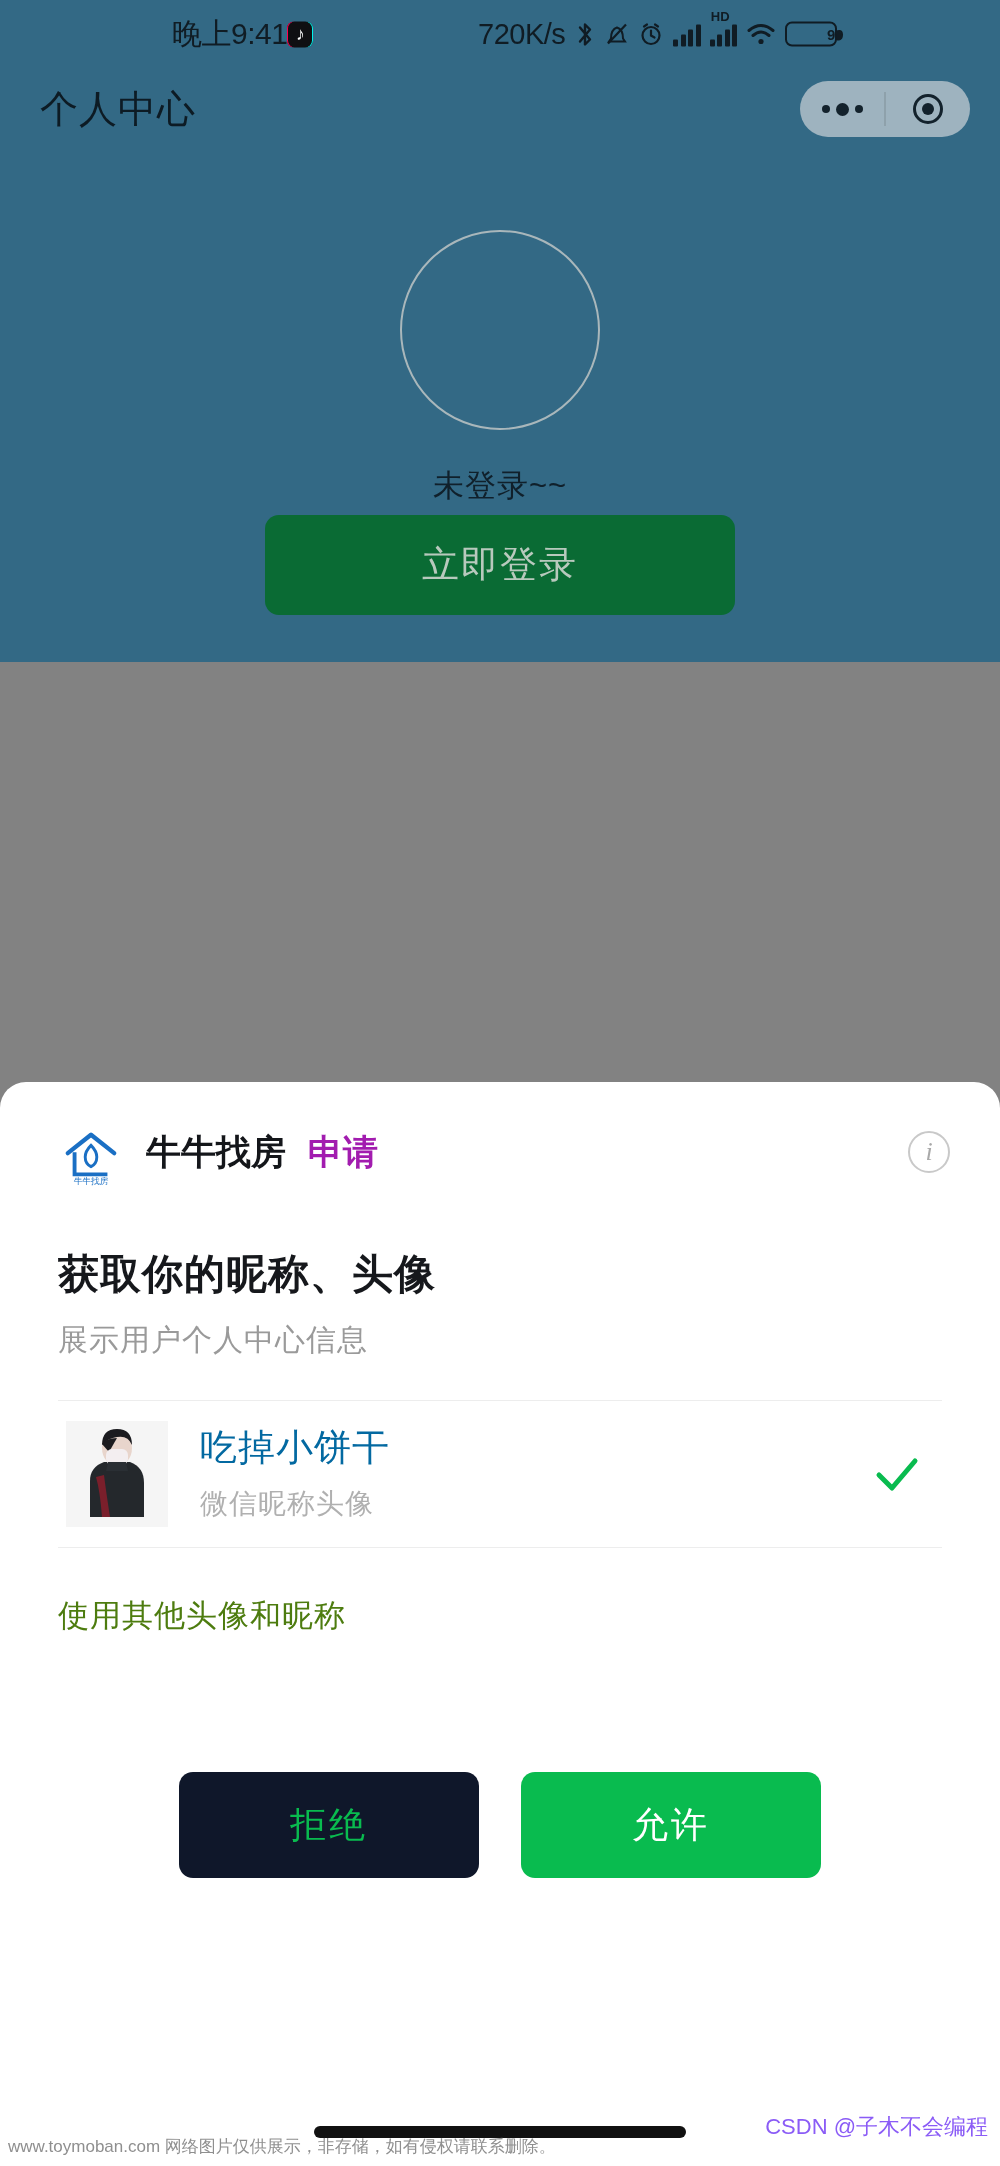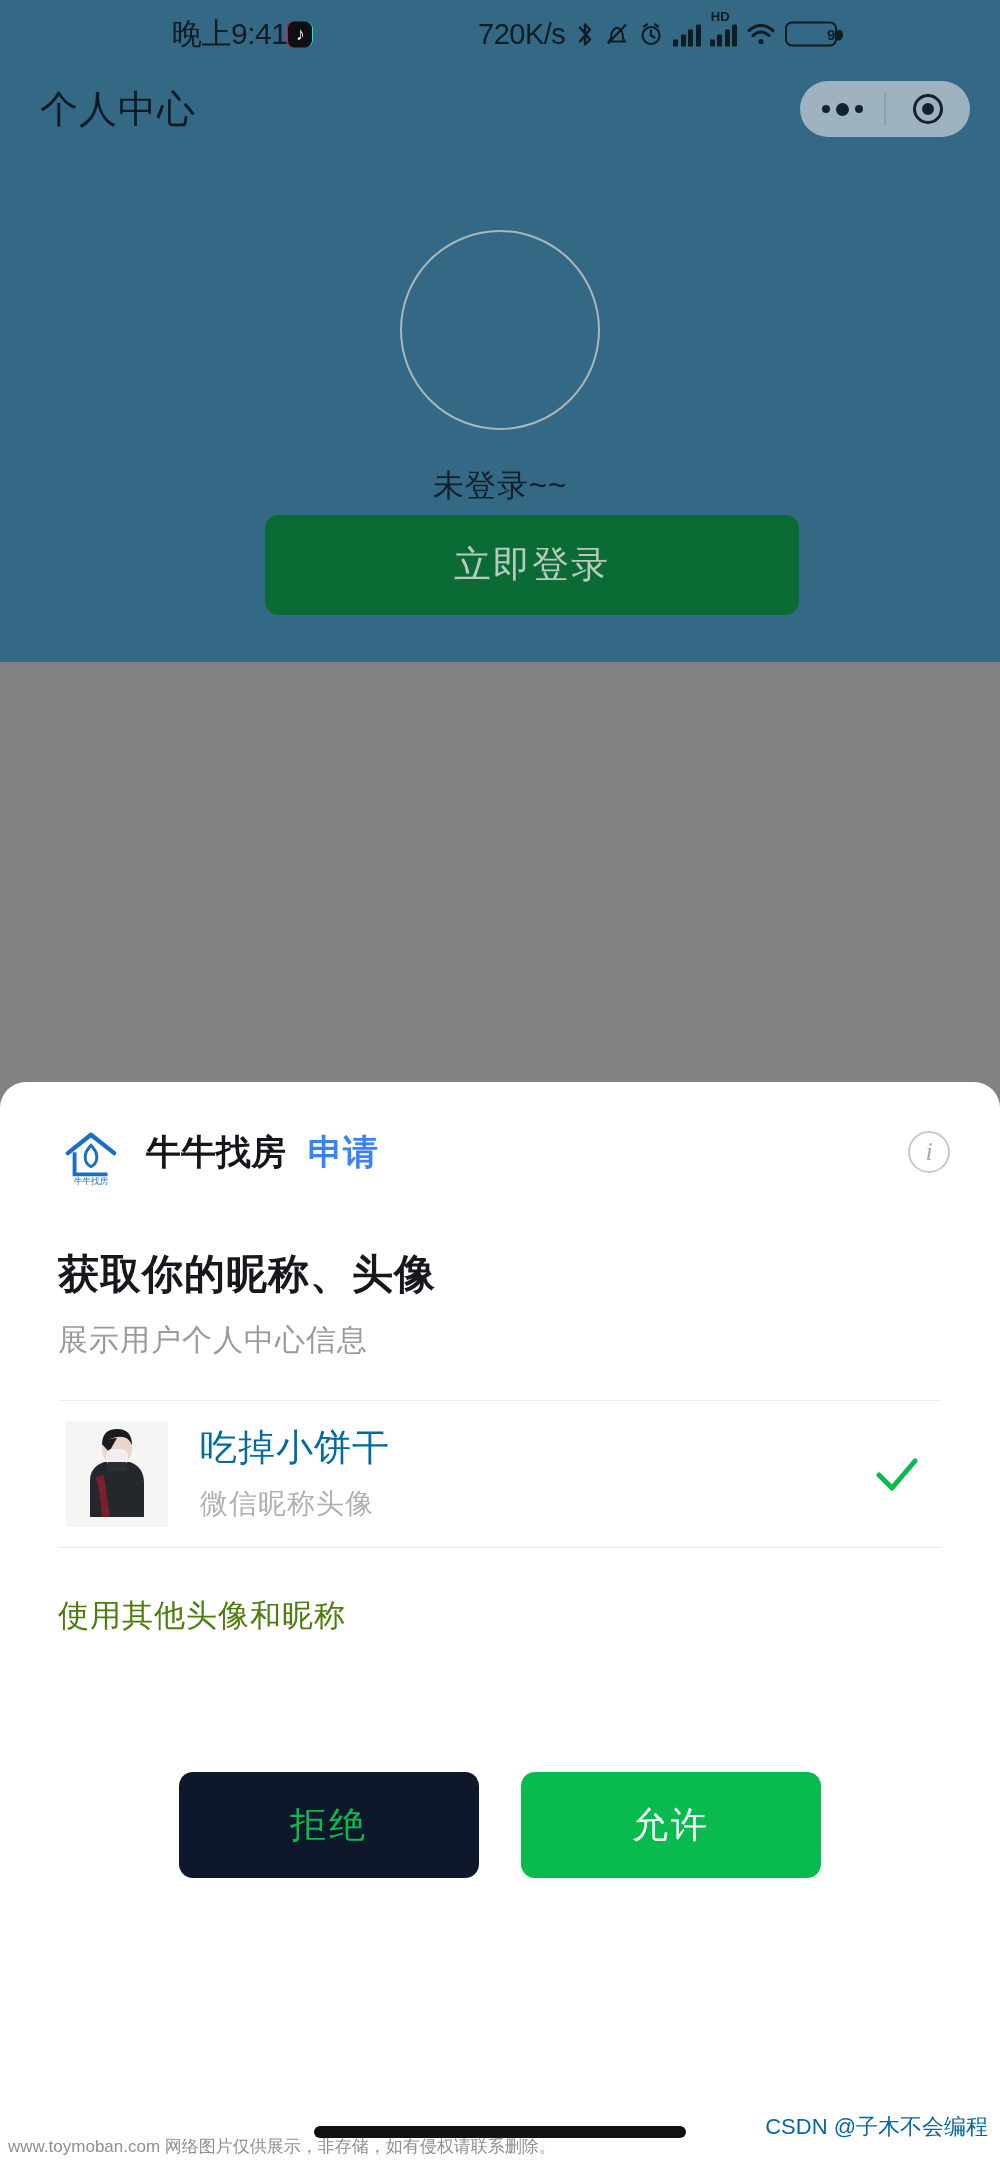--- a/index.html
+++ b/index.html
@@ -92,21 +92,21 @@
   #avatar-placeholder {
     position:absolute; left:50%; top:230px; transform:translateX(-50%);
     width:200px; height:200px; border-radius:50%;
     border:2px solid rgba(210,210,205,0.75);
   }
   #login-status {
     position:absolute; left:0; top:465px; width:1000px; text-align:center;
     font-size:31px; color:#10202b; letter-spacing:1px;
   }
   #login-button {
-    position:absolute; left:265px; top:515px; width:534px; height:100px;
+    position:absolute; left:265px; top:515px; width:470px; height:100px;
     background:#0a6b34; border-radius:14px;
     display:flex; align-items:center; justify-content:center;
     font-size:37px; color:#b8c9bd; letter-spacing:2px;
   }
 
   
   #page-body {
     position:absolute; left:0; top:662px; width:1000px; height:1504px;
     background:#828282;
   }
@@ -127,21 +127,21 @@
     display:flex; align-items:center;
   }
   #app-logo {
     position:absolute; left:62px; top:46px; width:58px; height:58px;
   }
   #app-name-row {
     position:absolute; left:146px; top:50%; transform:translateY(-50%);
     display:flex; align-items:baseline; gap:22px;
   }
   #app-name { font-size:35px; color:#14161a; font-weight:600; }
-  #app-action { font-size:35px; color:#3b82f6; font-weight:600; }
+  #app-action { font-size:35px; color:#a21caf; font-weight:600; }
   #info-icon {
     position:absolute; right:50px; top:50%; transform:translateY(-50%);
     width:42px; height:42px; border:2px solid #c9c9c9; border-radius:50%;
     display:flex; align-items:center; justify-content:center;
     font-family:"Liberation Serif", serif; font-style:italic;
     font-size:26px; color:#a9a9a9;
   }
 
   #scope-title {
     position:absolute; left:58px; top:165px;
@@ -201,21 +201,21 @@
   #home-indicator {
     position:absolute; left:50%; bottom:28px; transform:translateX(-50%);
     width:372px; height:12px; border-radius:6px; background:#111111;
   }
   #wm-left {
     position:absolute; left:8px; bottom:8px;
     font-size:17px; color:#8f8f8f; white-space:nowrap;
   }
   #wm-right {
     position:absolute; right:12px; bottom:24px;
-    font-size:22px; color:#0369a1; white-space:nowrap;
+    font-size:22px; color:#8b5cf6; white-space:nowrap;
   }
 </style>
 </head>
 <body>
 
 <div id="screen">
 
   <div id="profile-header">
     <div id="avatar-placeholder"></div>
     <div id="login-status">未登录~~</div>

